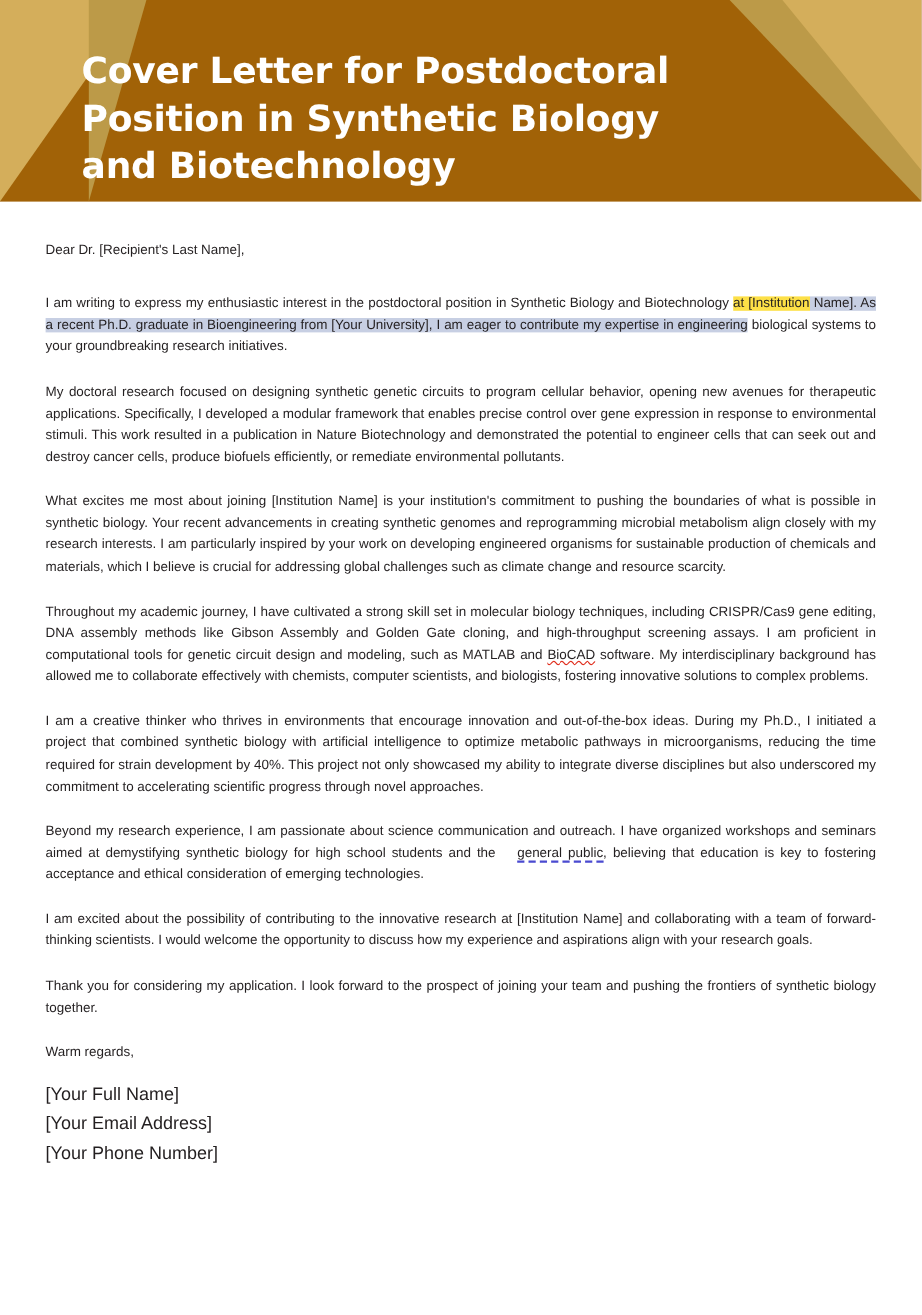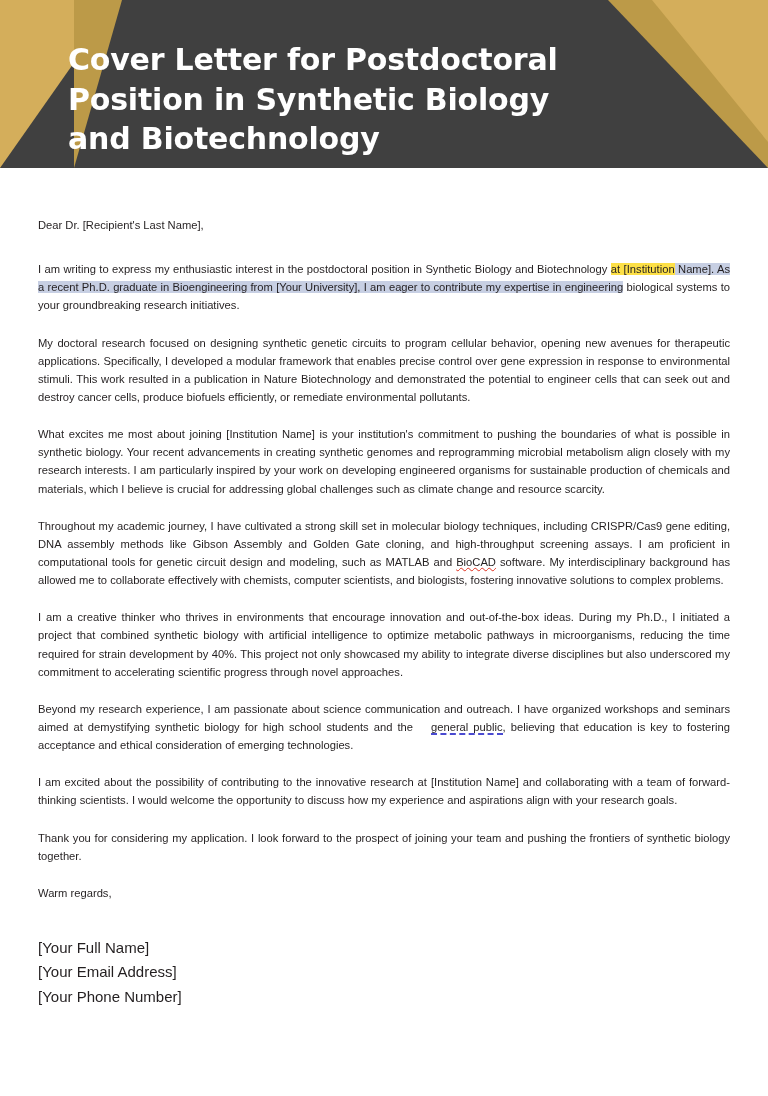--- a/index.html
+++ b/index.html
@@ -13,21 +13,21 @@
     font-family: "Liberation Sans", sans-serif;
     color: #231f20;
     -webkit-font-smoothing: antialiased;
   }
 
   
   .header-banner {
     position: relative;
     width: 768px;
     height: 168px;
-    background: #404040;
+    background: #a16207;
     overflow: hidden;
   }
   .corner-shape {
     position: absolute;
     top: 0;
     width: 0;
     height: 0;
     pointer-events: none;
   }
   
@@ -64,36 +64,36 @@
     font-size: 30px;
     line-height: 1.32;
     font-weight: 700;
     letter-spacing: -0.2px;
     color: #ffffff;
     z-index: 5;
   }
 
   
   .letter-body {
-    padding: 48px 38px 40px 38px;
+    padding: 32px 38px 40px 38px;
   }
   .para {
     margin: 0 0 19px 0;
     font-size: 11.2px;
     line-height: 1.62;
     text-align: justify;
     color: #231f20;
   }
   .para.salutation {
     text-align: left;
     margin-bottom: 26px;
   }
   .para.closing-line {
     text-align: left;
-    margin-bottom: 34px;
+    margin-bottom: 15px;
   }
   .signature-block {
     font-size: 15px;
     line-height: 1.62;
     text-align: left;
   }
   .signature-line {
     margin: 0;
   }
 

